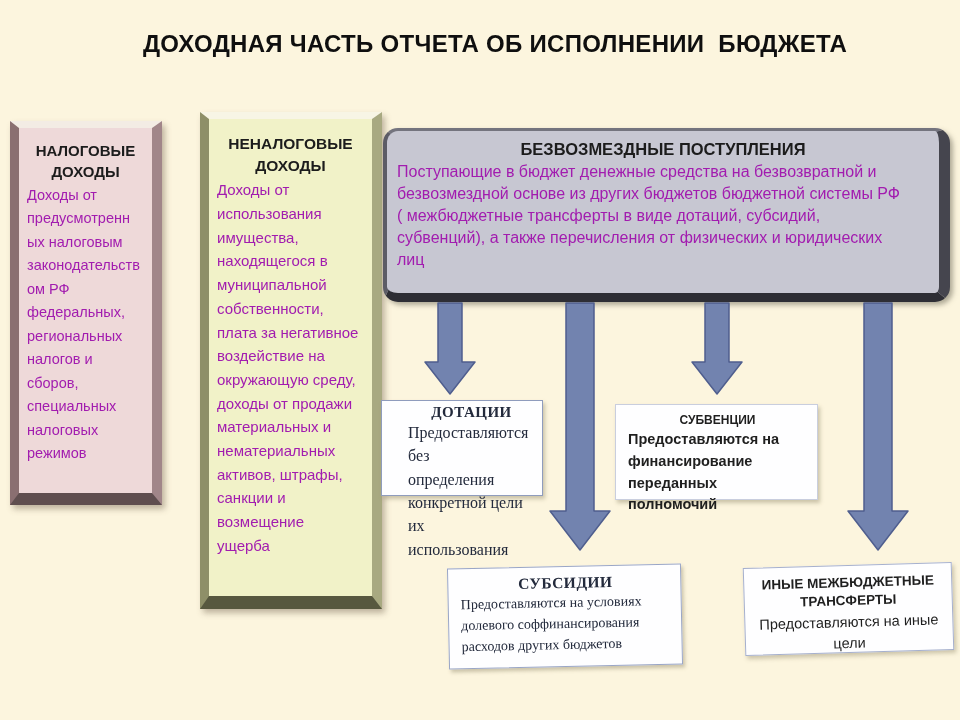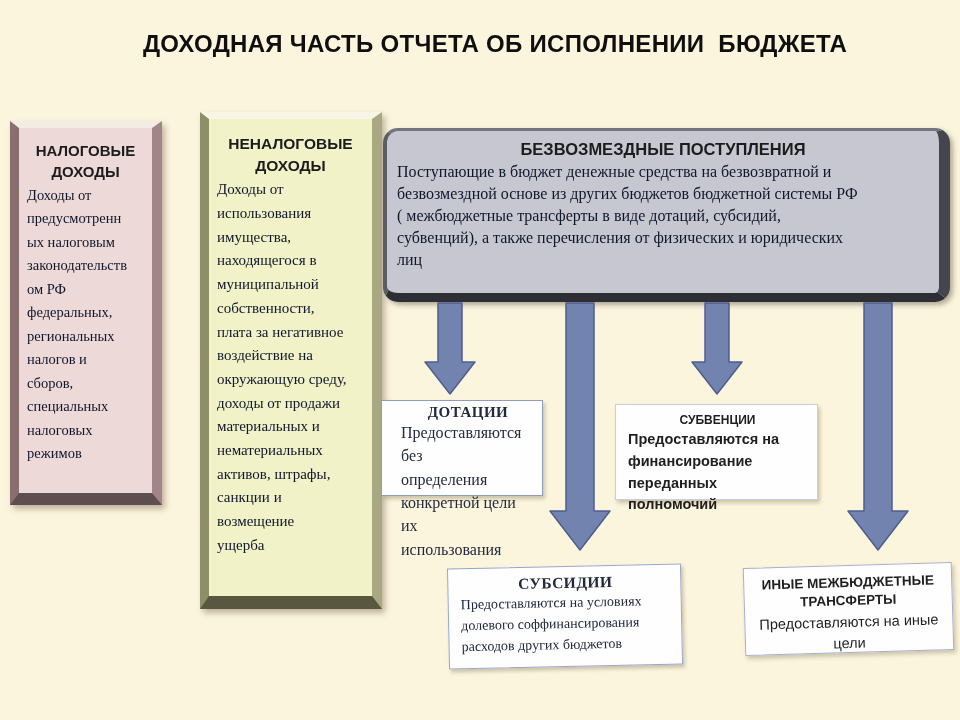--- a/index.html
+++ b/index.html
@@ -40,21 +40,21 @@
     background:var(--gratuitous-fill,#c7c7d2);
     border-width:3px 11px 9px 4px;
     border-color:#74747e #45454e #2e2e35 #5c5c66;
     box-shadow:3px 3px 5px rgba(100,95,80,.5);
     border-radius:15px;
   }
   .slab-title{
     display:block;text-align:center;font-weight:bold;color:#1c1c1c;
     white-space:pre-line;
   }
-  .slab-body{display:block;color:#0f172a;white-space:pre-line;font-family:Liberation Serif, serif;}
+  .slab-body{display:block;color:#a21caf;white-space:pre-line;}
   .slab-tax .slab-title{font-size:15px;line-height:1.4;margin:12px 4px 0;}
   .slab-tax .slab-body{font-size:14.5px;line-height:1.62;margin:2px 2px 0 8px;}
   .slab-nontax .slab-title{font-size:15.5px;line-height:1.4;margin:14px 4px 2px;}
   .slab-nontax .slab-body{font-size:15px;line-height:1.58;margin:2px 2px 0 8px;}
   .slab-gratuitous .slab-title{font-size:16.5px;margin:9px 6px 2px;}
   .slab-gratuitous .slab-body{font-size:16px;line-height:1.38;margin:2px 8px 0 10px;}
   
   .arrow{position:absolute;}
   .arrow polygon{
     fill:var(--arrow-fill,#7283af);
@@ -66,21 +66,21 @@
     position:absolute;box-sizing:border-box;
     background:var(--card-fill,#fefeff);
     box-shadow:2px 3px 4px rgba(145,135,105,.45);
   }
   .card-title{display:block;text-align:center;font-weight:bold;white-space:pre-line;}
   .card-body{display:block;white-space:pre-line;}
   .card-dotacii{
     left:381px;top:400px;width:162px;height:96px;
     border:1.5px solid #8f9cbd;
     font-family:"Liberation Serif",serif;color:#232a3c;
-    padding:3px 7px 0 19px;
+    padding:3px 7px 0 26px;
   }
   .card-dotacii .card-title{font-size:15px;letter-spacing:.5px;}
   .card-dotacii .card-body{font-size:16px;line-height:1.46;}
   .card-subvencii{
     left:615px;top:404px;width:203px;height:96px;
     border:1.5px solid #c9cede;color:#1f1f1f;
     padding:8px 10px 0 12px;
   }
   .card-subvencii .card-title{font-size:12px;margin-bottom:2px;}
   .card-subvencii .card-body{font-size:14.5px;line-height:1.5;font-weight:bold;}

